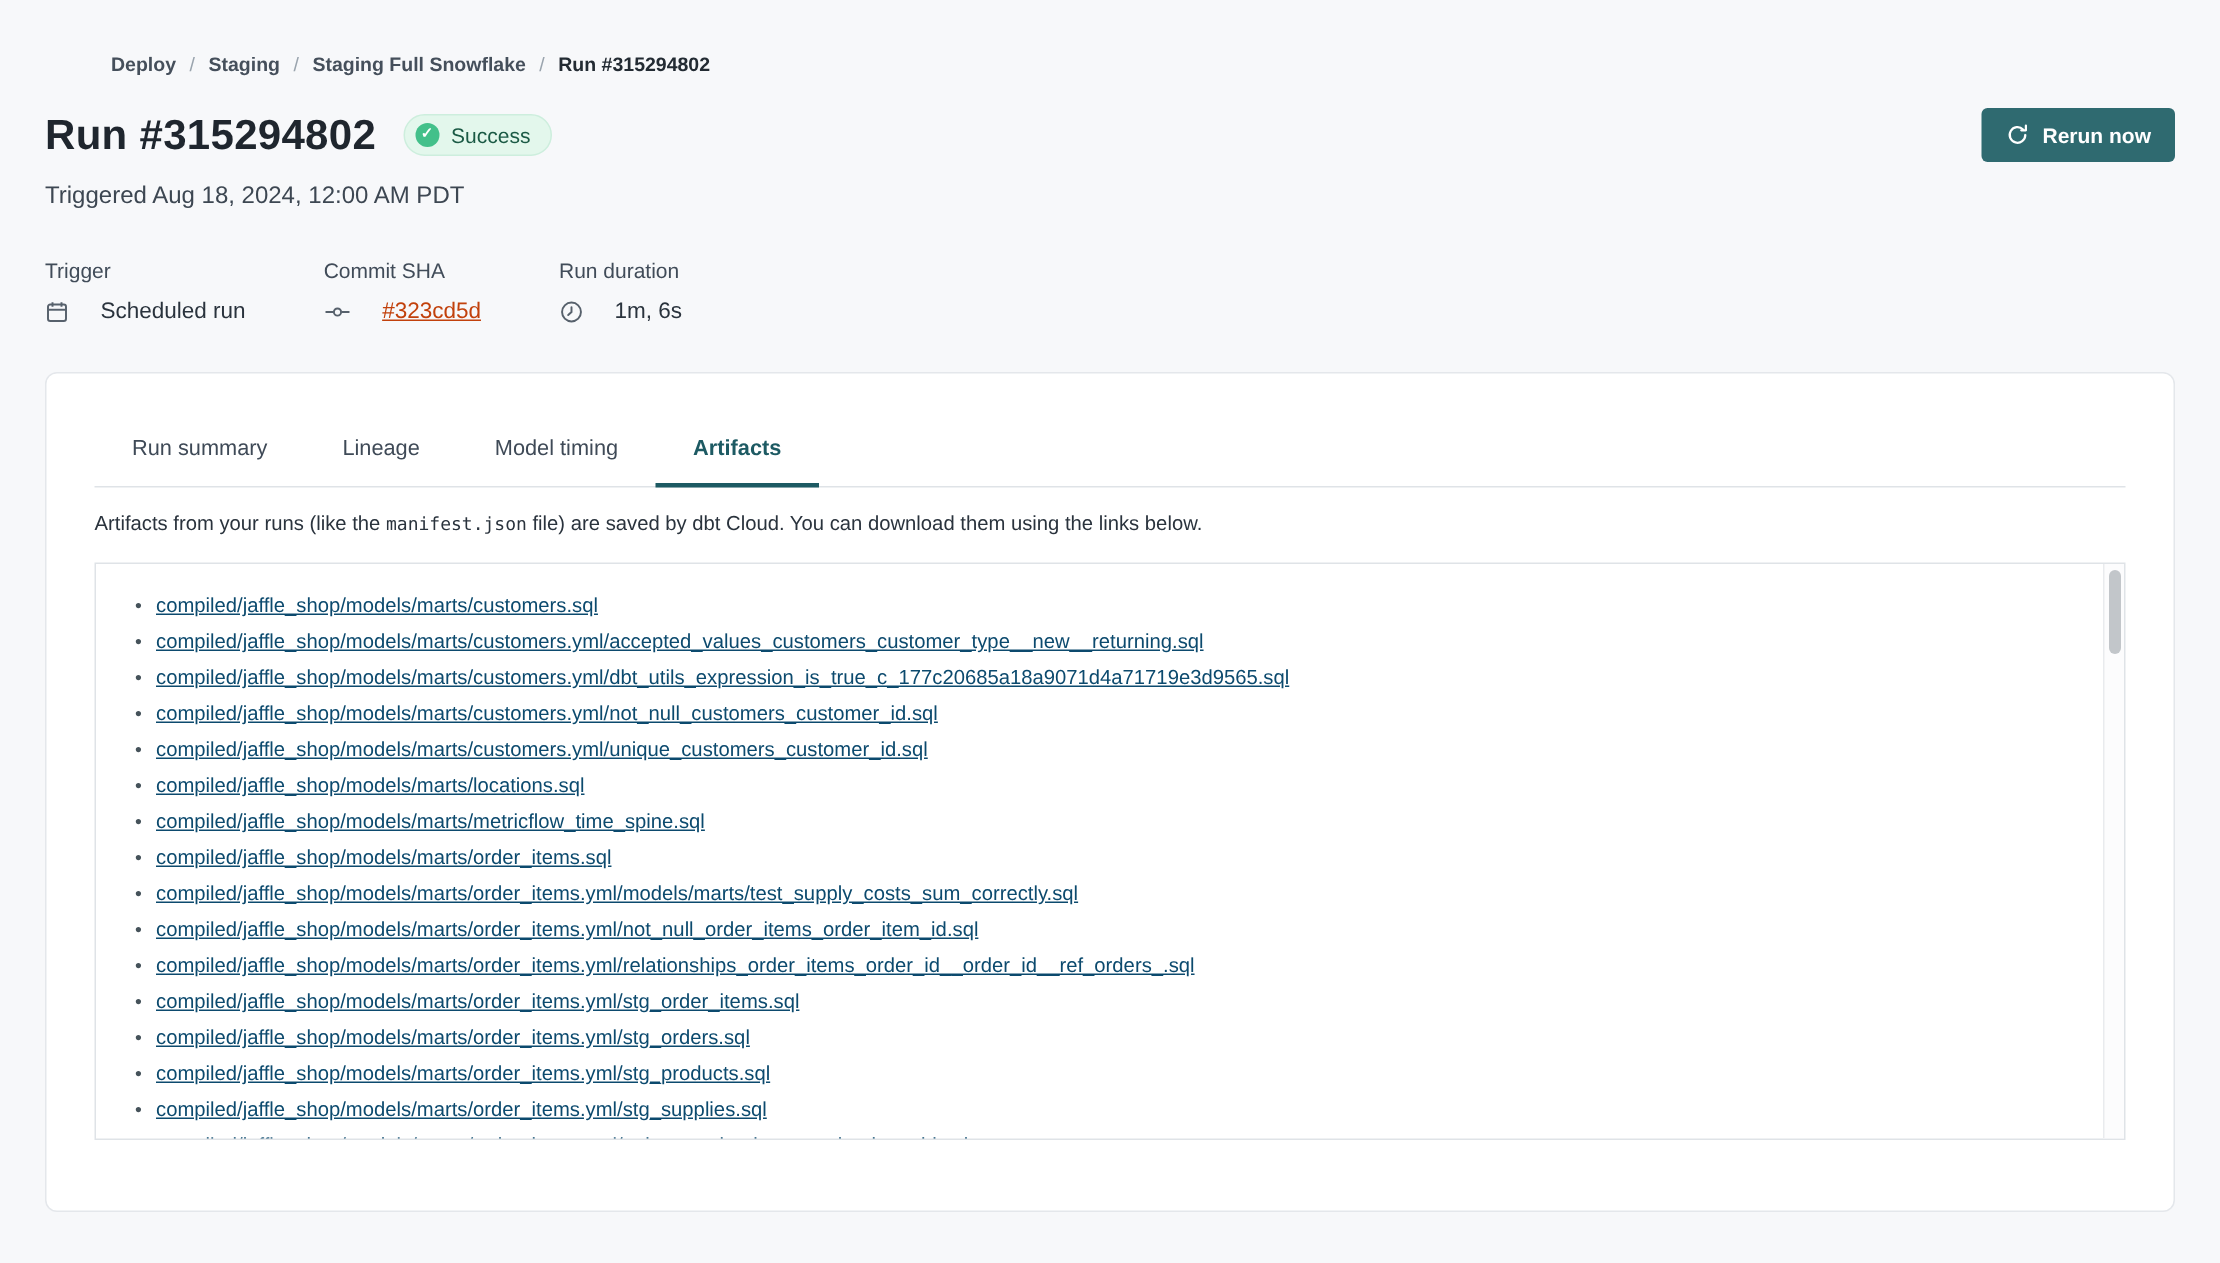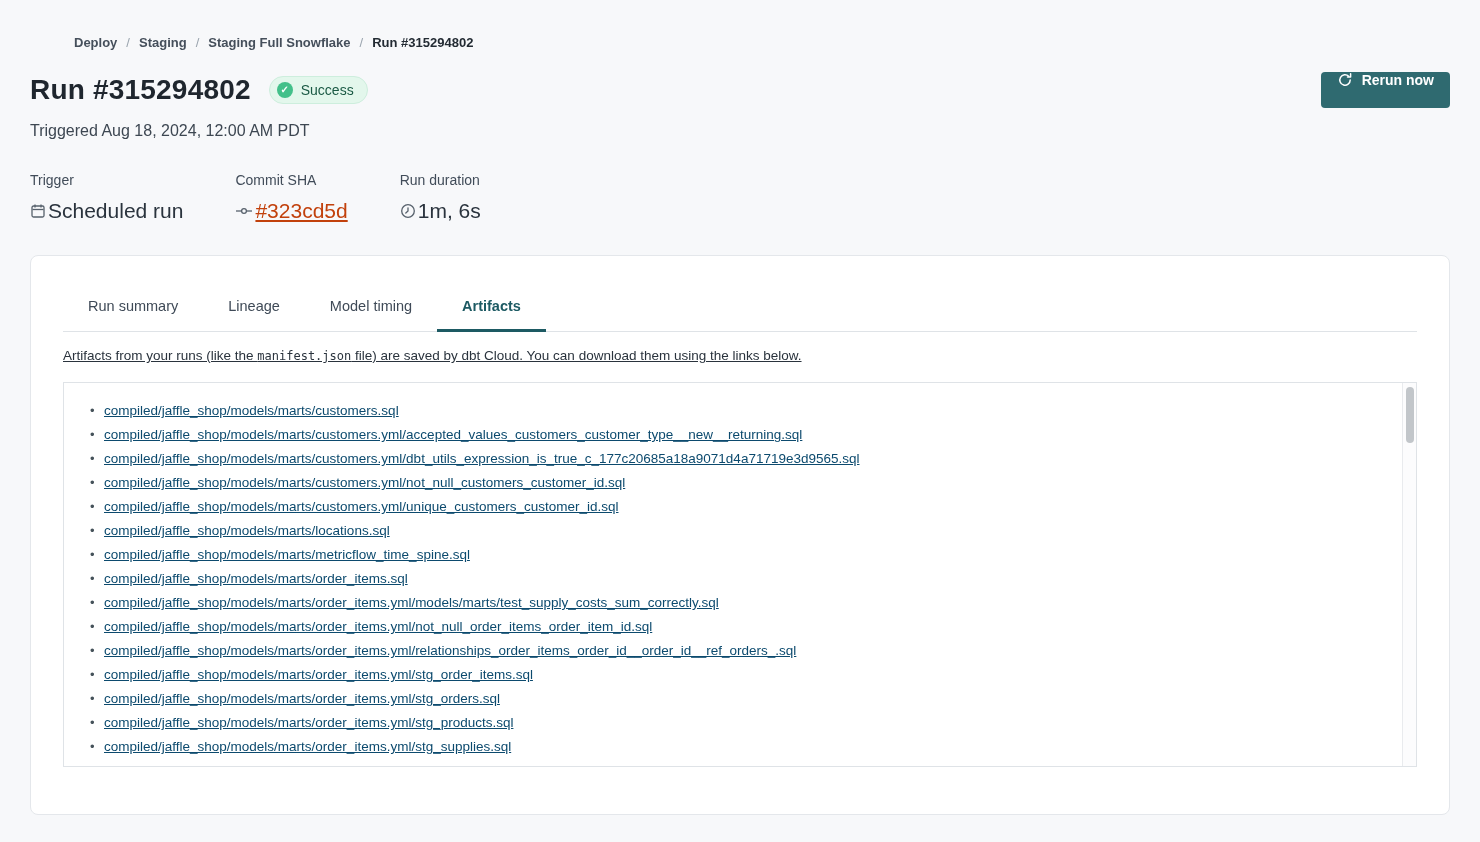--- a/index.html
+++ b/index.html
@@ -25,51 +25,51 @@
     margin-left:18px; height:28px; padding:0 13px 0 7px;
     background:#e3f7ec; border:1px solid #cdeedd; border-radius:14px;
     font-size:14px; color:#1b5a45;
   }
   .status-badge .check-circle {
     width:16px; height:16px; border-radius:50%; background:#43c08a;
     display:inline-flex; align-items:center; justify-content:center;
     color:#ffffff; font-size:10px; line-height:1; font-weight:700;
   }
   .rerun-btn {
-    margin-left:auto; display:inline-flex; gap:9px;
+    margin-left:auto; display:inline-flex; align-items:center; gap:9px;
     height:36px; padding:0 16px; border:none; border-radius:4px;
     background:#2f6a70; color:#ffffff; font-size:14px; font-weight:600;
     font-family:"Liberation Sans", sans-serif; cursor:pointer;
   }
   .triggered { margin-top:14px; font-size:16px; color:#3d4752; }
 
   
   .meta-row { display:flex; align-items:flex-end; margin-top:32px; }
   .meta-col { padding-right:26px; }
   .meta-col.pad-left { padding-left:25px; }
   .meta-label { font-size:14px; color:#414c59; margin-bottom:11px; }
-  .meta-value { display:flex; align-items:center; gap:2px; font-size:21px; color:#2a333d; }
+  .meta-value { display:flex; align-items:center; gap:21px; font-size:15px; color:#2a333d; }
   .meta-value svg { flex:none; }
   .vdivider { width:1px; background:#d8dde2; }
   .commit-link { color:#c2410c; text-decoration:underline; cursor:pointer; }
 
   
   .card {
     margin-top:32px; background:#ffffff;
     border:1px solid #e4e7eb; border-radius:8px;
     height:560px; padding:42px 32px 32px 32px;
   }
   .tabs { display:flex; border-bottom:1px solid #dfe3e7; }
   .tab {
     padding:0 25px 15px 25px; font-size:14.5px; color:#3f4a57;
     cursor:pointer; border-bottom:3px solid transparent; margin-bottom:-1px;
   }
   .tab.active { color:#1d5a63; font-weight:700; border-bottom-color:#1d5a63; }
 
-  .artifacts-desc { margin:16px 0 19px 0; font-size:13.5px; color:#2a333d;text-decoration:underline; }
+  .artifacts-desc { margin:16px 0 19px 0; font-size:13.5px; color:#2a333d; }
   .artifacts-desc code {
     font-family:"DejaVu Sans Mono", monospace; font-size:12px; color:#2a333d;
   }
 
   
   .links-panel {
     position:relative; border:1px solid #dfe3e7; background:#ffffff;
     height:385px; overflow:hidden;
   }
   .links-list { list-style:none; padding:16px 24px 0 40px; }

